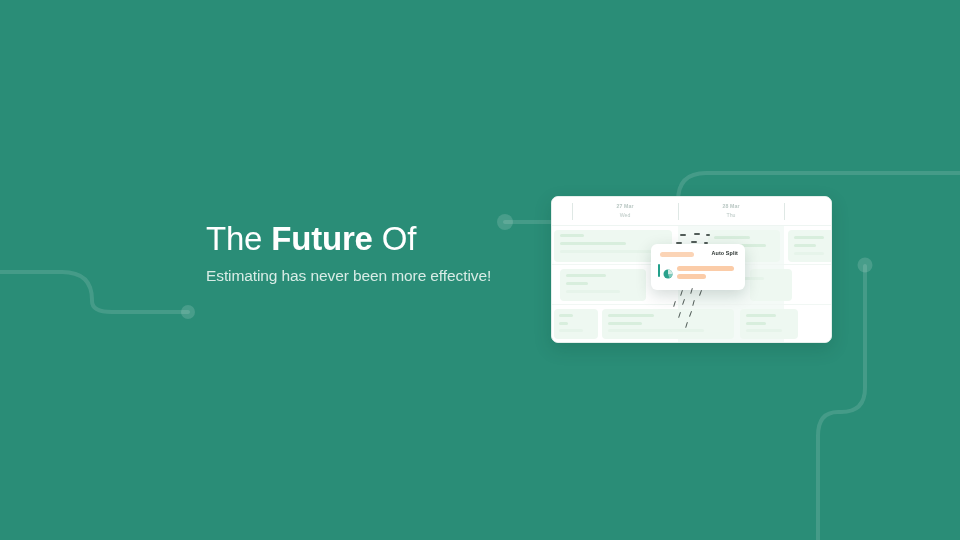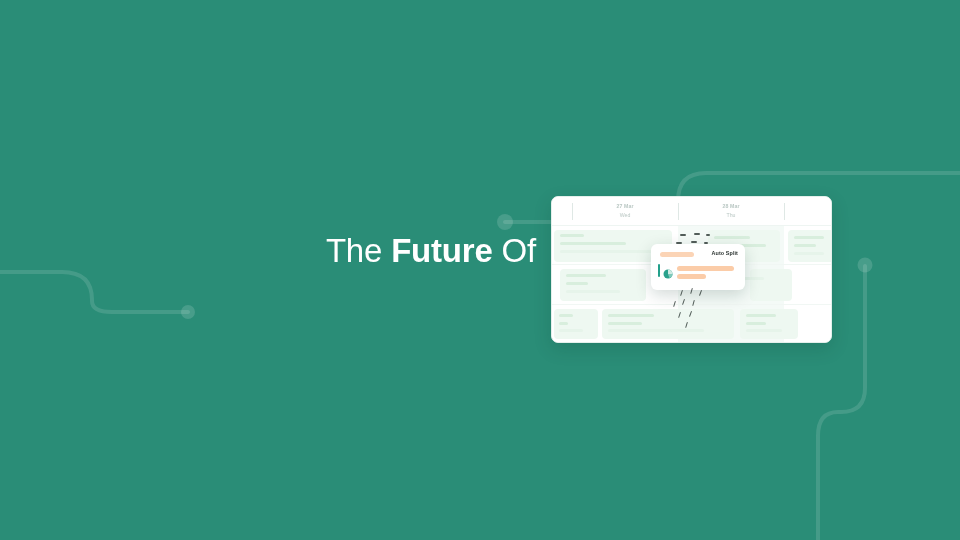--- a/index.html
+++ b/index.html
@@ -12,23 +12,22 @@
     background:#2a8d77;
     overflow:hidden;
   }
 
   
   #deco { position:absolute; inset:0; width:960px; height:540px; }
 
   
   .hero {
     position:absolute;
-    left:206px; top:230px;
+    left:206px; top:218px;
     width:330px;
-    text-align:right;
   }
   .hero-line {
     color:#ffffff;
     font-size:33px;
     line-height:41px;
     letter-spacing:-0.2px;
     white-space:nowrap;
   }
   .w-light { font-weight:300; }
   .w-bold  { font-weight:700; }
@@ -168,20 +167,21 @@
     <circle cx="505" cy="222" r="8" fill="rgba(255,255,255,0.14)"></circle>
 
     <path d="M 980 173 L 706 173 Q 678 173 678 201 L 678 235" fill="none" stroke="rgba(255,255,255,0.13)" stroke-width="4" stroke-linecap="round"></path>
 
     <path d="M 865 266 L 865 388 Q 865 412 841 412 L 838 412 Q 818 412 818 436 L 818 552" fill="none" stroke="rgba(255,255,255,0.13)" stroke-width="4" stroke-linecap="round"></path>
     <circle cx="865" cy="265" r="7.5" fill="rgba(255,255,255,0.14)"></circle>
   </svg>
 
   <div class="hero">
     <div class="hero-line"><span class="w-light">The </span><span class="w-bold">Future</span><span class="w-light"> Of</span></div>
+    <div class="hero-sub">Estimating has never been more effective!</div>
   </div>
 
   <div class="card">
 
     <div class="card-head">
       <div class="divider" style="left:20px"></div>
       <div class="divider" style="left:126px"></div>
       <div class="divider" style="left:232px"></div>
 
       <div class="daycol" style="left:20px; width:106px">

